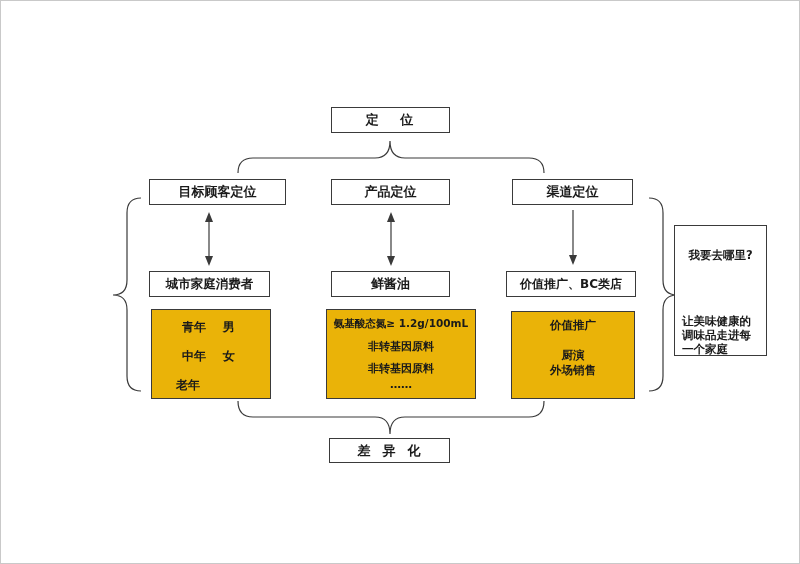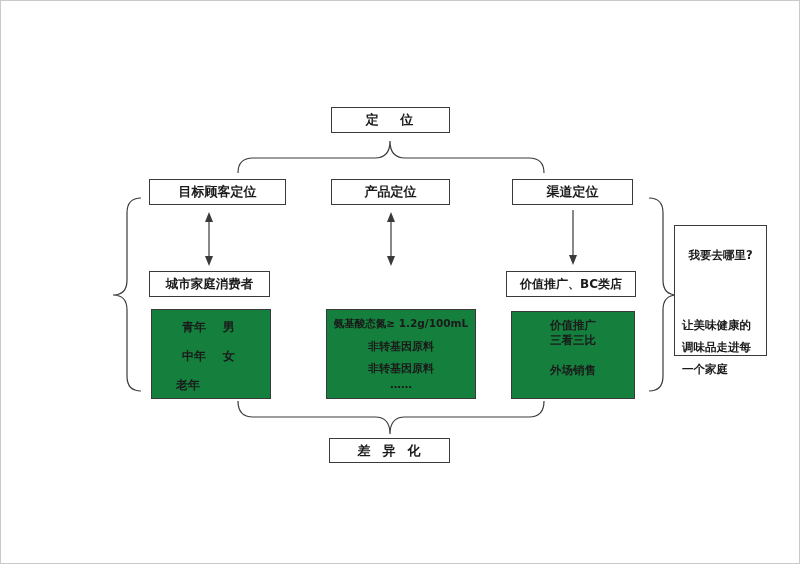--- a/index.html
+++ b/index.html
@@ -18,21 +18,21 @@
     background:#fff;
     display:flex;align-items:center;justify-content:center;
     font-weight:bold;
     font-size:13px;
     white-space:pre;
     box-sizing:border-box;
   }
   .detailbox{
     position:absolute;
     border:1px solid #3a3a3a;
-    background:#15803d;
+    background:#eab308;
     box-sizing:border-box;
     font-weight:bold;
   }
   .dline{position:absolute;white-space:pre;}
   #svg-overlay{position:absolute;left:0;top:0;pointer-events:none;}
   .note{
     position:absolute;
     border:1px solid #3a3a3a;
     background:#fff;
     box-sizing:border-box;
@@ -73,42 +73,43 @@
     </g>
   </svg>
 
   <div class="box" style="left:330px;top:106px;width:119px;height:26px;letter-spacing:2px;">定   位</div>
 
   <div class="box" style="left:148px;top:178px;width:137px;height:26px;">目标顾客定位</div>
   <div class="box" style="left:330px;top:178px;width:119px;height:26px;">产品定位</div>
   <div class="box" style="left:511px;top:178px;width:121px;height:26px;">渠道定位</div>
 
   <div class="box" style="left:148px;top:270px;width:121px;height:26px;font-size:12.5px;">城市家庭消费者</div>
+  <div class="box" style="left:330px;top:270px;width:119px;height:26px;">鲜酱油</div>
   <div class="box" style="left:505px;top:270px;width:130px;height:26px;font-size:12px;">价值推广、BC类店</div>
 
   <div class="detailbox" style="left:150px;top:308px;width:120px;height:90px;font-size:12px;">
     <div class="dline" style="left:30px;top:9px;">青年    男</div>
     <div class="dline" style="left:30px;top:38px;">中年    女</div>
     <div class="dline" style="left:24px;top:67px;">老年</div>
   </div>
 
   <div class="detailbox" style="left:325px;top:308px;width:150px;height:90px;font-size:11px;text-align:center;">
     <div class="dline" style="left:0;right:0;top:7px;font-size:10.5px;">氨基酸态氮≥ 1.2g/100mL</div>
     <div class="dline" style="left:0;right:0;top:29px;">非转基因原料</div>
     <div class="dline" style="left:0;right:0;top:51px;">非转基因原料</div>
     <div class="dline" style="left:0;right:0;top:68px;">……</div>
   </div>
 
   <div class="detailbox" style="left:510px;top:310px;width:124px;height:88px;font-size:11.5px;text-align:center;">
     <div class="dline" style="left:0;right:0;top:6px;">价值推广</div>
-    <div class="dline" style="left:0;right:0;top:21px;">三看三比</div>
+    <div class="dline" style="left:0;right:0;top:36px;">厨演</div>
     <div class="dline" style="left:0;right:0;top:51px;">外场销售</div>
   </div>
 
 
   <div class="note" style="left:673px;top:224px;width:93px;height:131px;padding:12px;">
     <div style="position:absolute;left:0;right:0;top:22px;text-align:center;">我要去哪里?</div>
-    <div style="position:absolute;left:7px;right:5px;top:88px;line-height:22px;">让美味健康的调味品走进每一个家庭</div>
+    <div style="position:absolute;left:7px;right:5px;top:88px;line-height:14px;">让美味健康的调味品走进每一个家庭</div>
   </div>
 
   <div class="box" style="left:328px;top:437px;width:121px;height:25px;letter-spacing:1px;">差  异  化</div>
 
 </div>
 
 </body></html>

